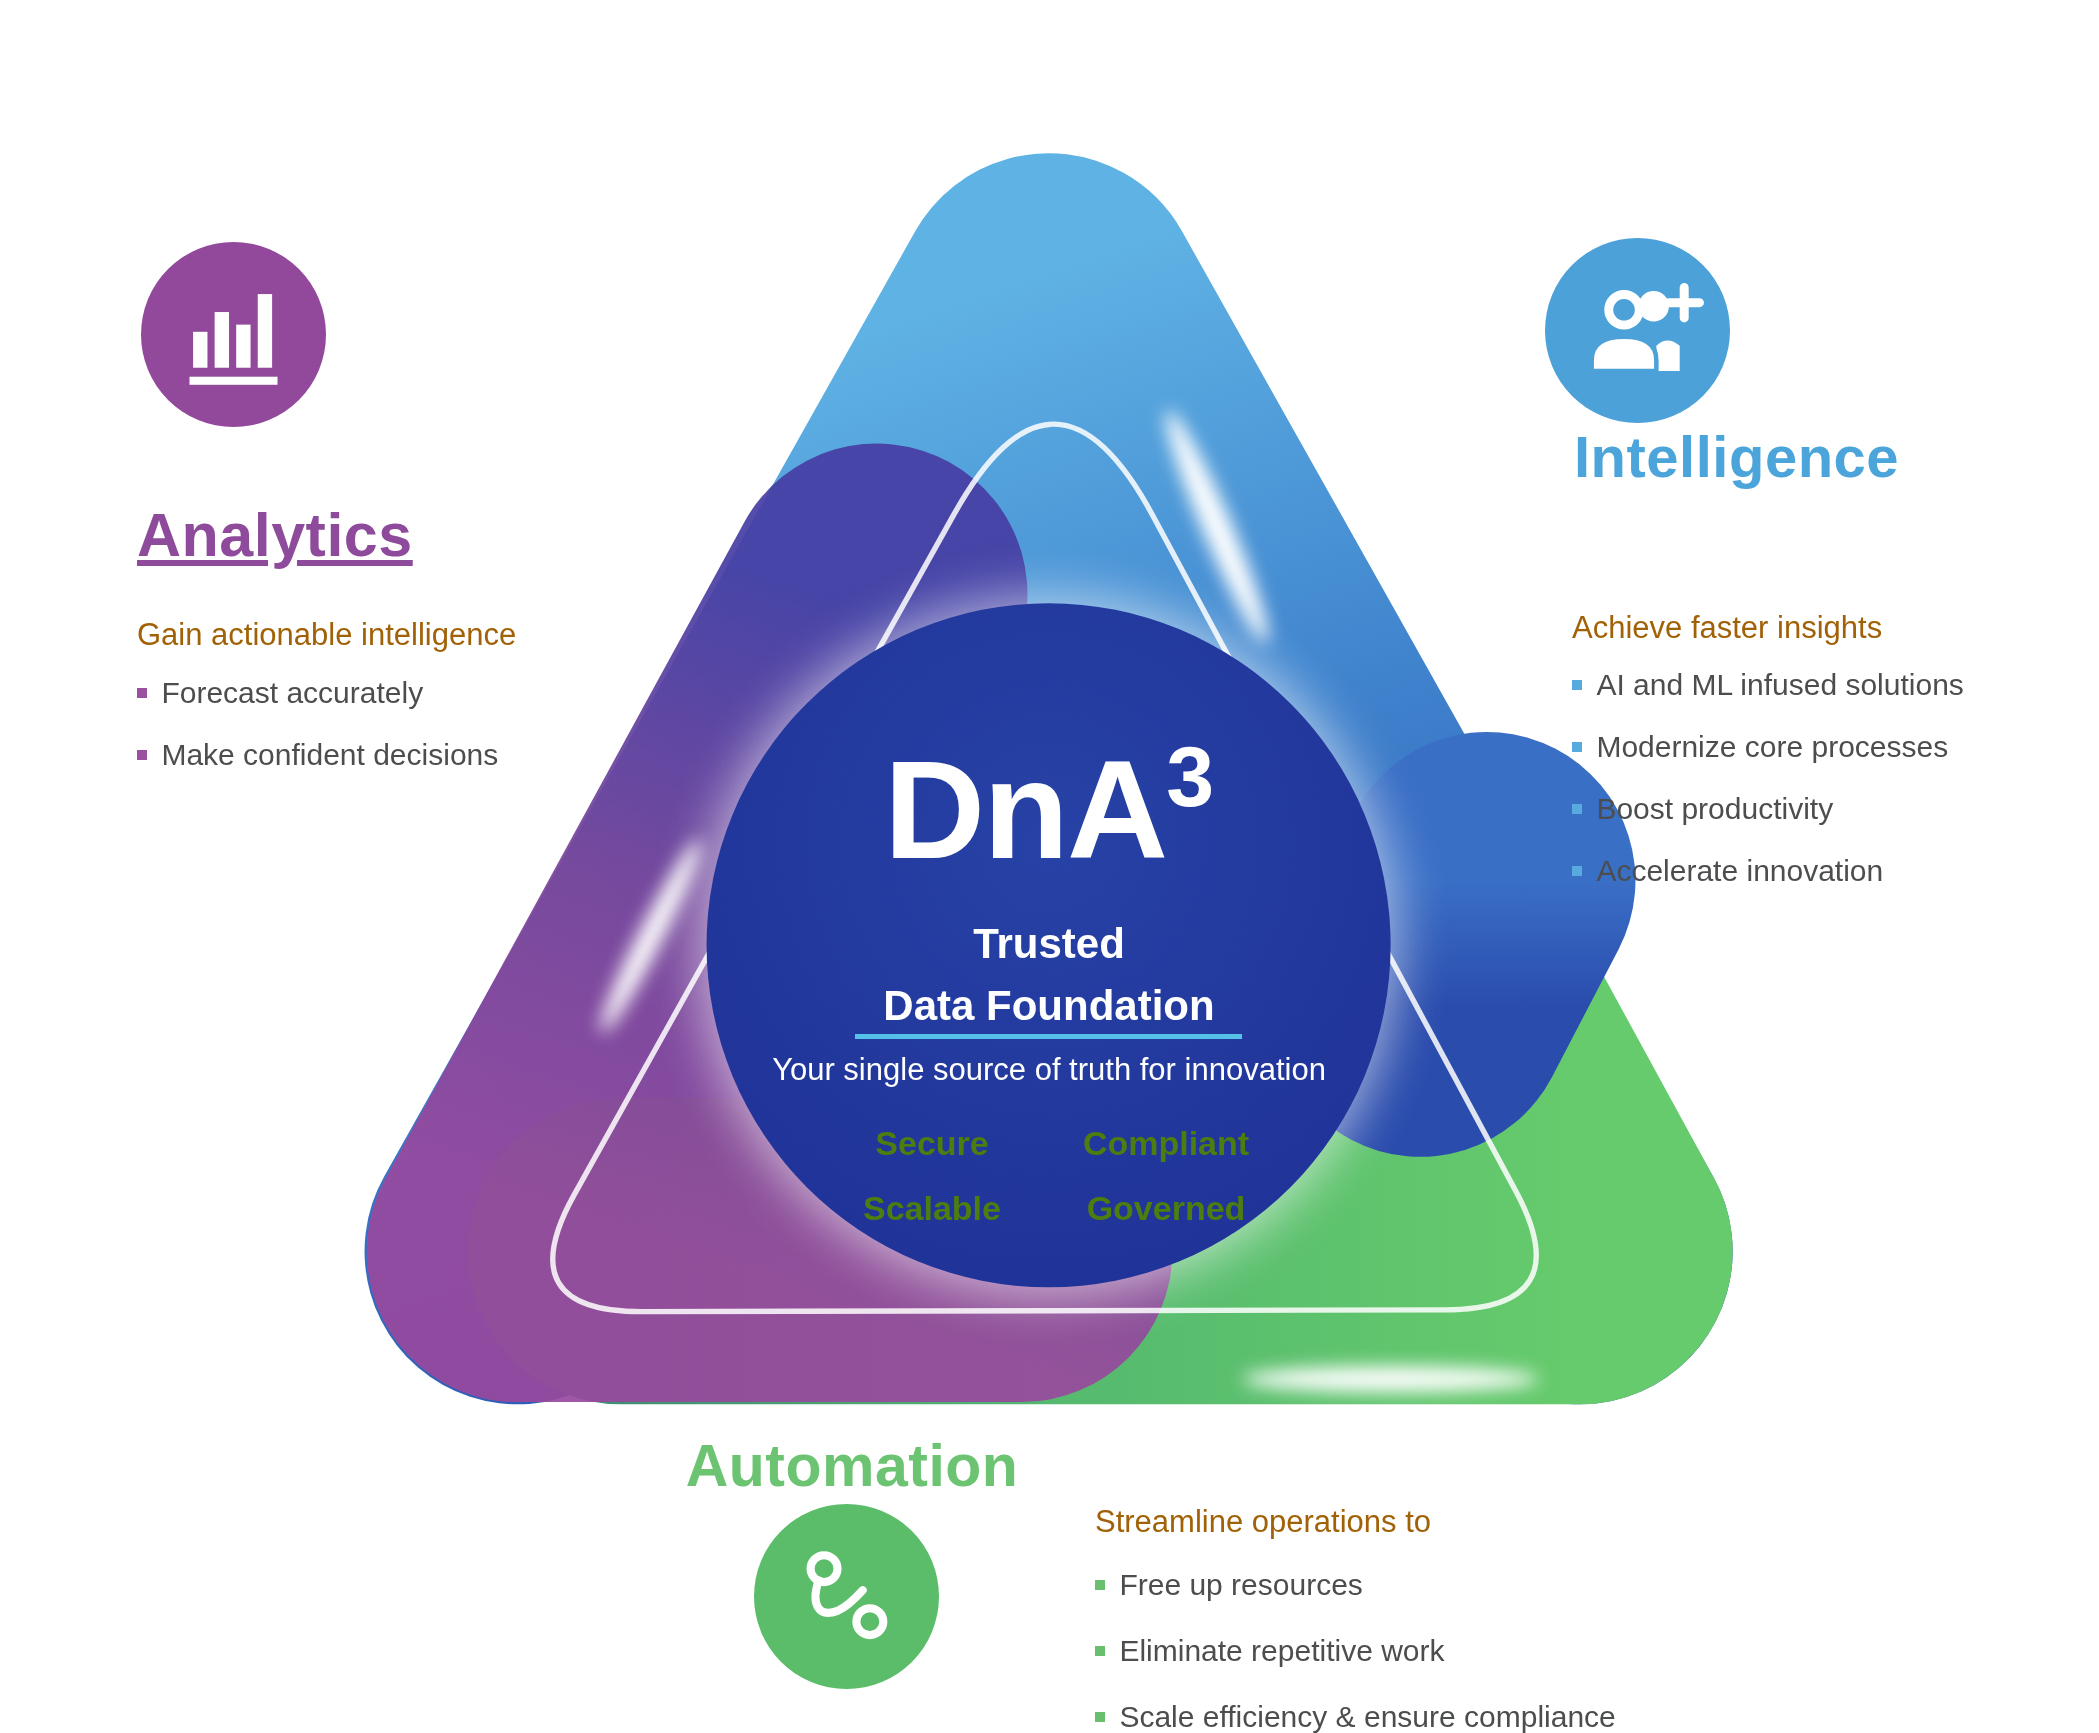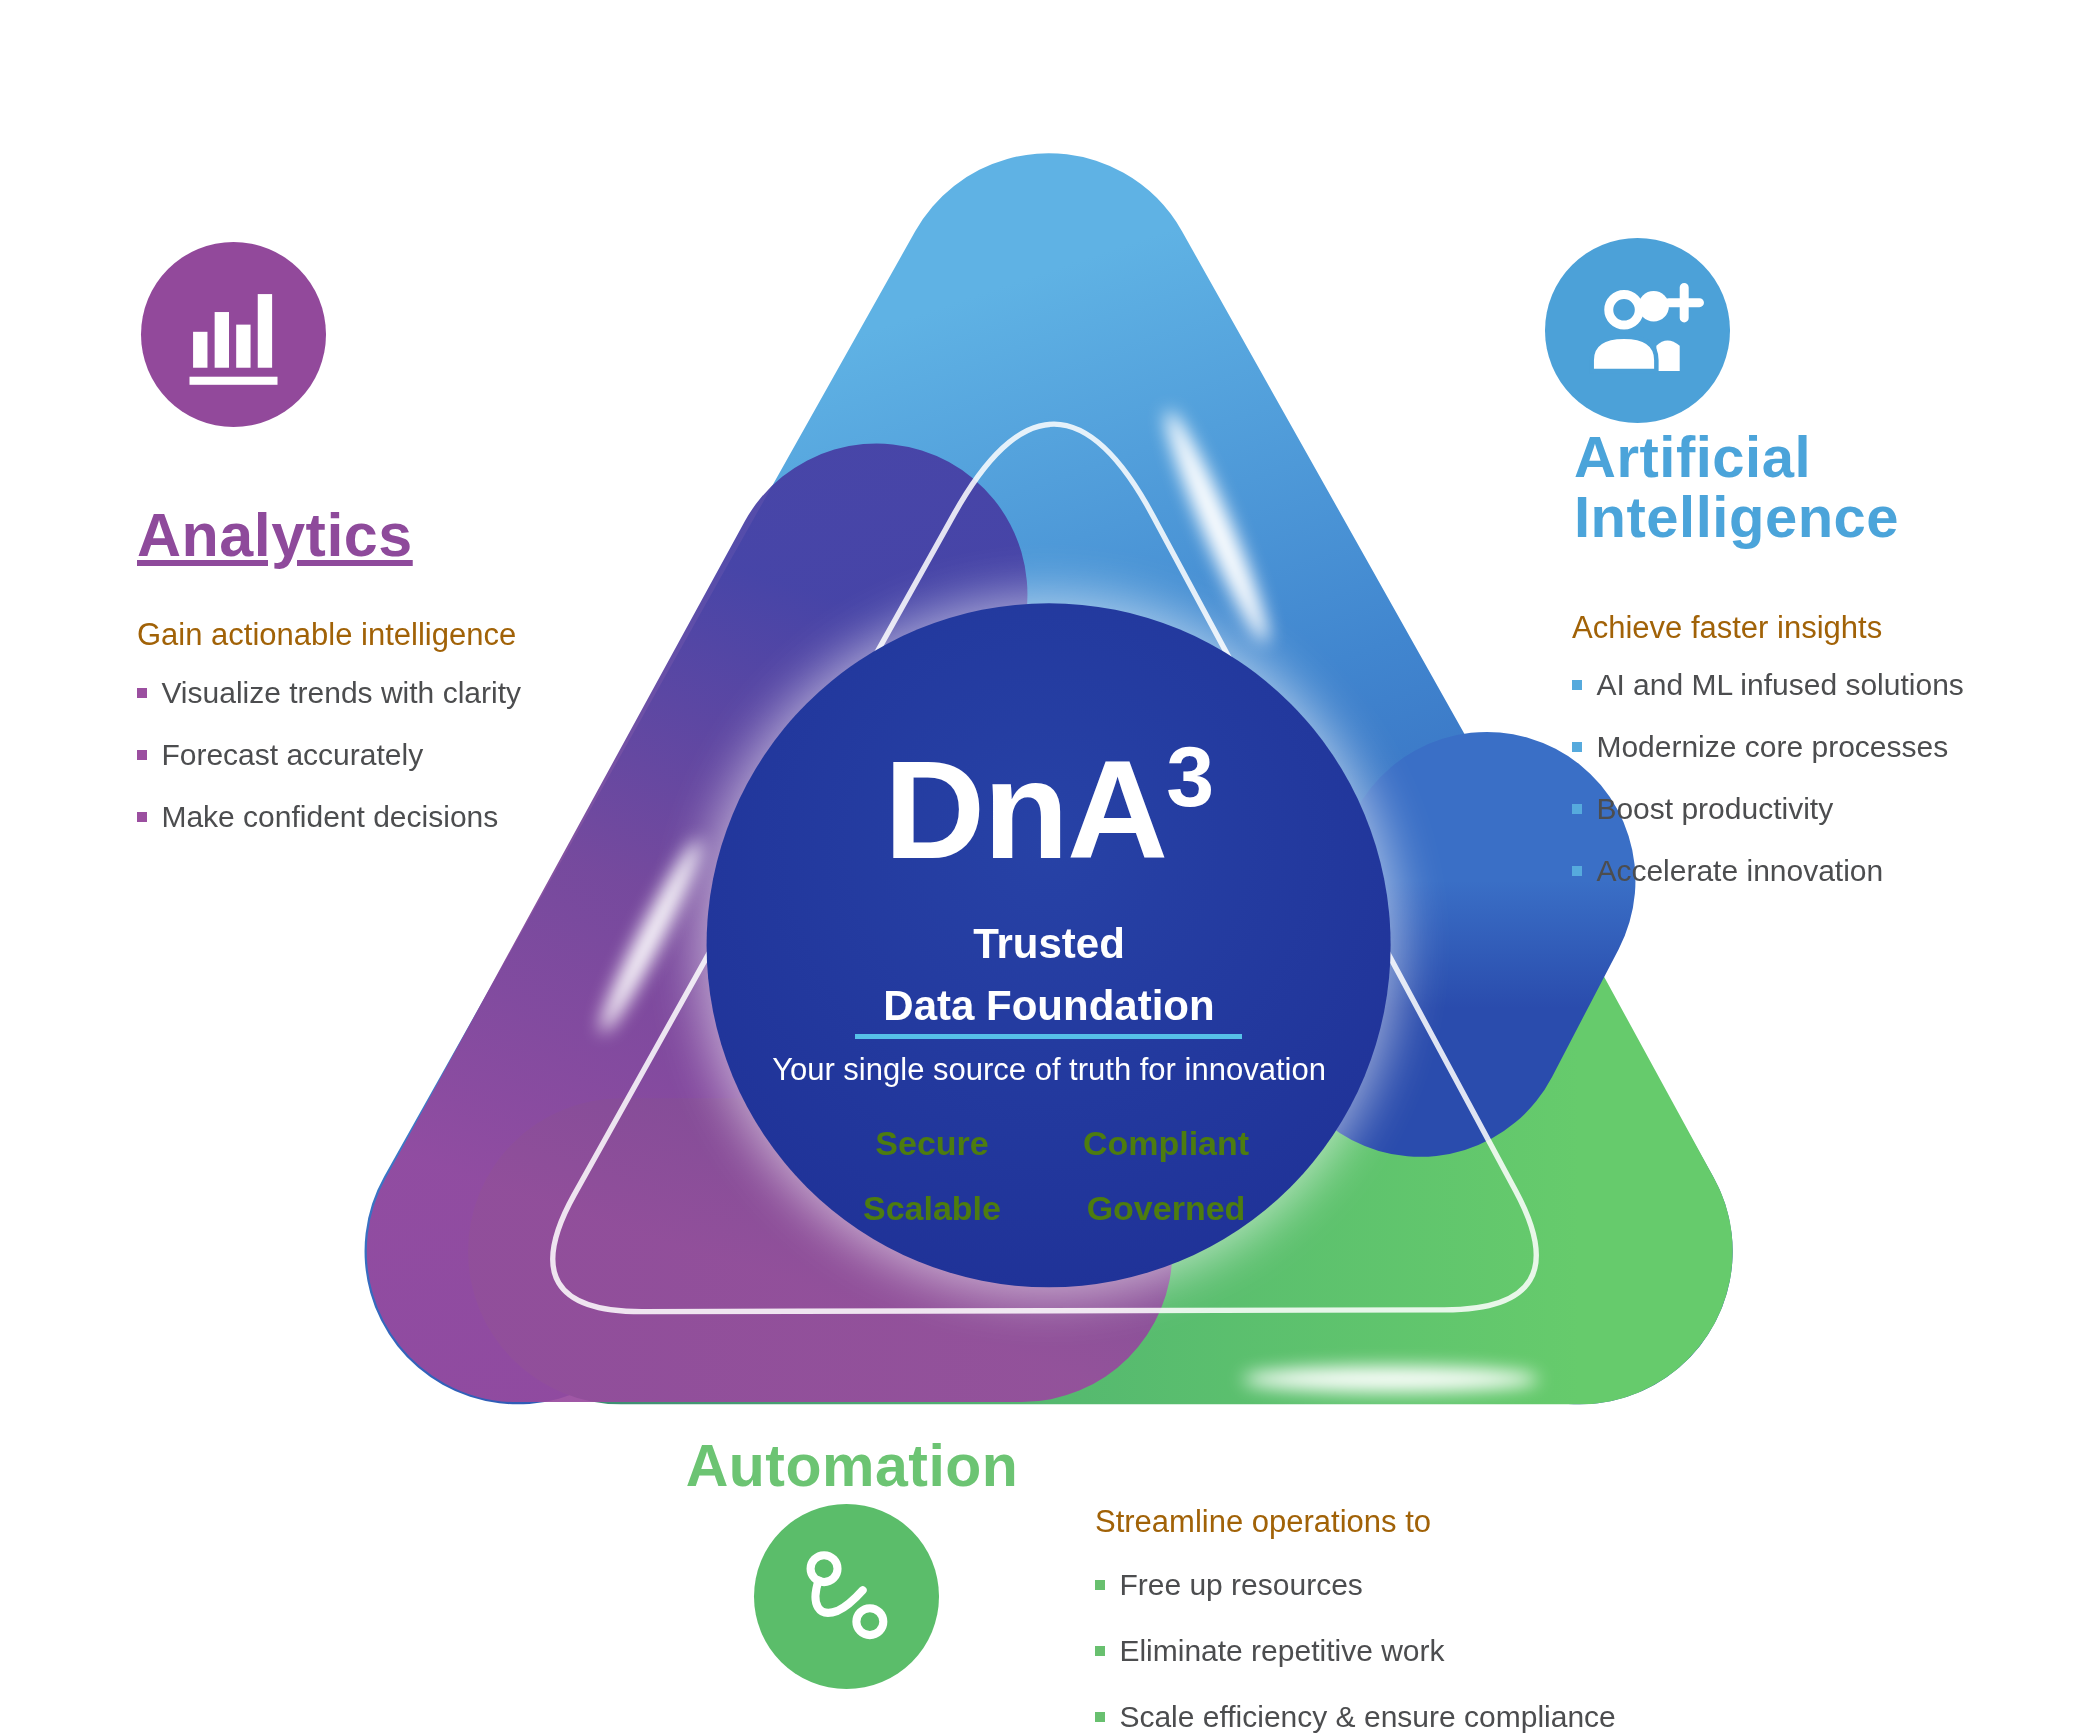--- a/index.html
+++ b/index.html
@@ -121,43 +121,38 @@
       <rect x="106" y="92" width="16" height="48" fill="#fff"></rect>
       <rect x="130" y="58" width="16" height="82" fill="#fff"></rect>
       <rect x="54" y="150" width="98" height="9" fill="#fff"></rect>
     </svg>
   </div>
   <div class="abs section-heading h-analytics">Analytics</div>
   <div class="abs intro" style="left:137px;top:617px">Gain actionable intelligence</div>
   <ul class="abs bullet-list" style="left:137px;top:662px">
     <li>
         <span class="sq sq-purple"></span>
-        <span>Visualize trends with clarity</span>
-      </li>
-    <li>
-        <span class="sq sq-purple"></span>
         <span>Forecast accurately</span>
       </li>
     <li>
         <span class="sq sq-purple"></span>
         <span>Make confident decisions</span>
       </li>
   </ul>
 
   <div class="abs icon-circle ic-ai" style="left:1545px;top:238px">
     <svg viewBox="0 0 206 206">
       <circle cx="121" cy="76" r="17" fill="#fff"></circle>
       <path d="M 124,148 L 124,120 Q 136,108 150,120 L 150,148 Z" fill="#fff"></path>
       <path d="M 52,148 L 52,136 Q 52,110 88,110 Q 124,110 124,136 L 124,148 Z" fill="#fff" stroke="#4CA1D8" stroke-width="5"></path>
       <circle cx="88" cy="80" r="17" fill="#4CA1D8" stroke="#fff" stroke-width="10"></circle>
       <path d="M 138,72 H 172 M 155,55 V 89" stroke="#fff" stroke-width="10" stroke-linecap="round" fill="none"></path>
     </svg>
   </div>
   <div class="abs section-heading h-ai">
-    <div>Artificial</div>
     <div>Intelligence</div>
   </div>
   <div class="abs intro" style="left:1572px;top:610px">Achieve faster insights</div>
   <ul class="abs bullet-list" style="left:1572px;top:654px">
     <li>
         <span class="sq sq-blue"></span>
         <span>AI and ML infused solutions</span>
       </li>
     <li>
         <span class="sq sq-blue"></span>

